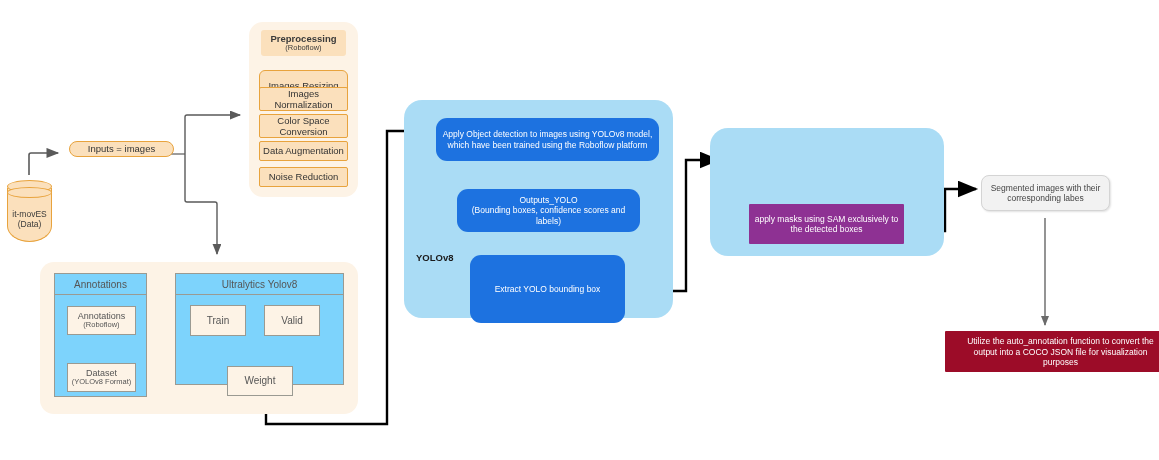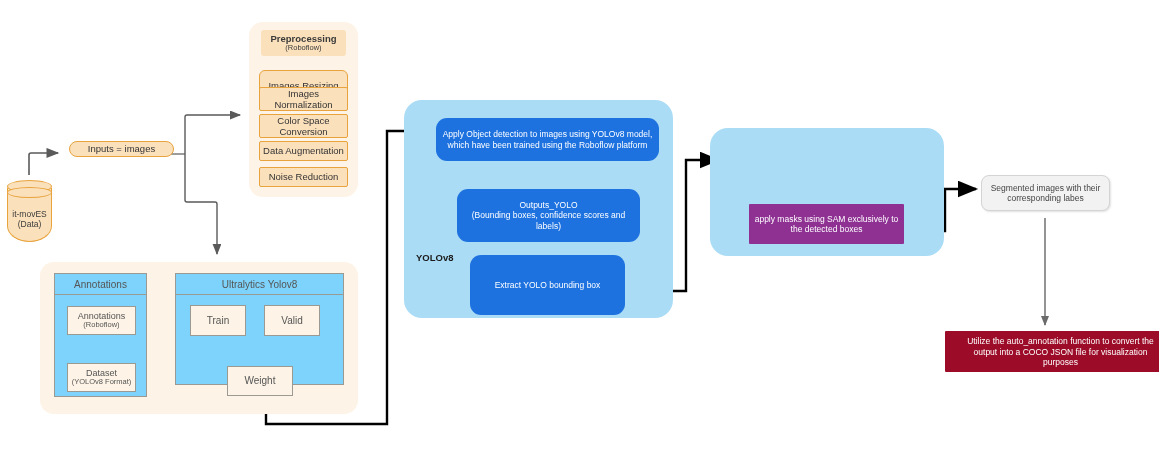--- a/index.html
+++ b/index.html
@@ -263,26 +263,26 @@
   <div class="abs blue-panel" style="left:404px; top:100px; width:269px; height:218px;">
     <div class="abs panel-label" style="left:12px; top:152px;">
       <span>YOLOv8</span>
     </div>
 
     <div class="abs bx blue-node" style="left:32px; top:18px; width:223px; height:43px; font-size:8.5px; padding:0 6px;">
       <span>Apply Object detection to images using YOLOv8 model,</span>
       <span>which have been trained using the Roboflow platform</span>
     </div>
 
-    <div class="abs bx blue-node" style="left:53px; top:89px; width:183px; height:53px; font-size:8.5px; padding:0 5px;">
+    <div class="abs bx blue-node" style="left:53px; top:89px; width:183px; height:43px; font-size:8.5px; padding:0 5px;">
       <span>Outputs_YOLO</span>
       <span>(Bounding boxes, confidence scores and labels)</span>
     </div>
 
-    <div class="abs bx blue-node" style="left:66px; top:155px; width:155px; height:60px; font-size:8.5px; padding:0 4px;">
+    <div class="abs bx blue-node" style="left:66px; top:155px; width:155px; height:68px; font-size:8.5px; padding:0 4px;">
       <span>Extract YOLO bounding box</span>
     </div>
   </div>
 
   <div class="abs blue-panel" style="left:710px; top:128px; width:234px; height:128px;">
     <div class="abs panel-label" style="left:10px; top:92px;margin-left:32px;">
       <span>SAM</span>
     </div>
 
 

